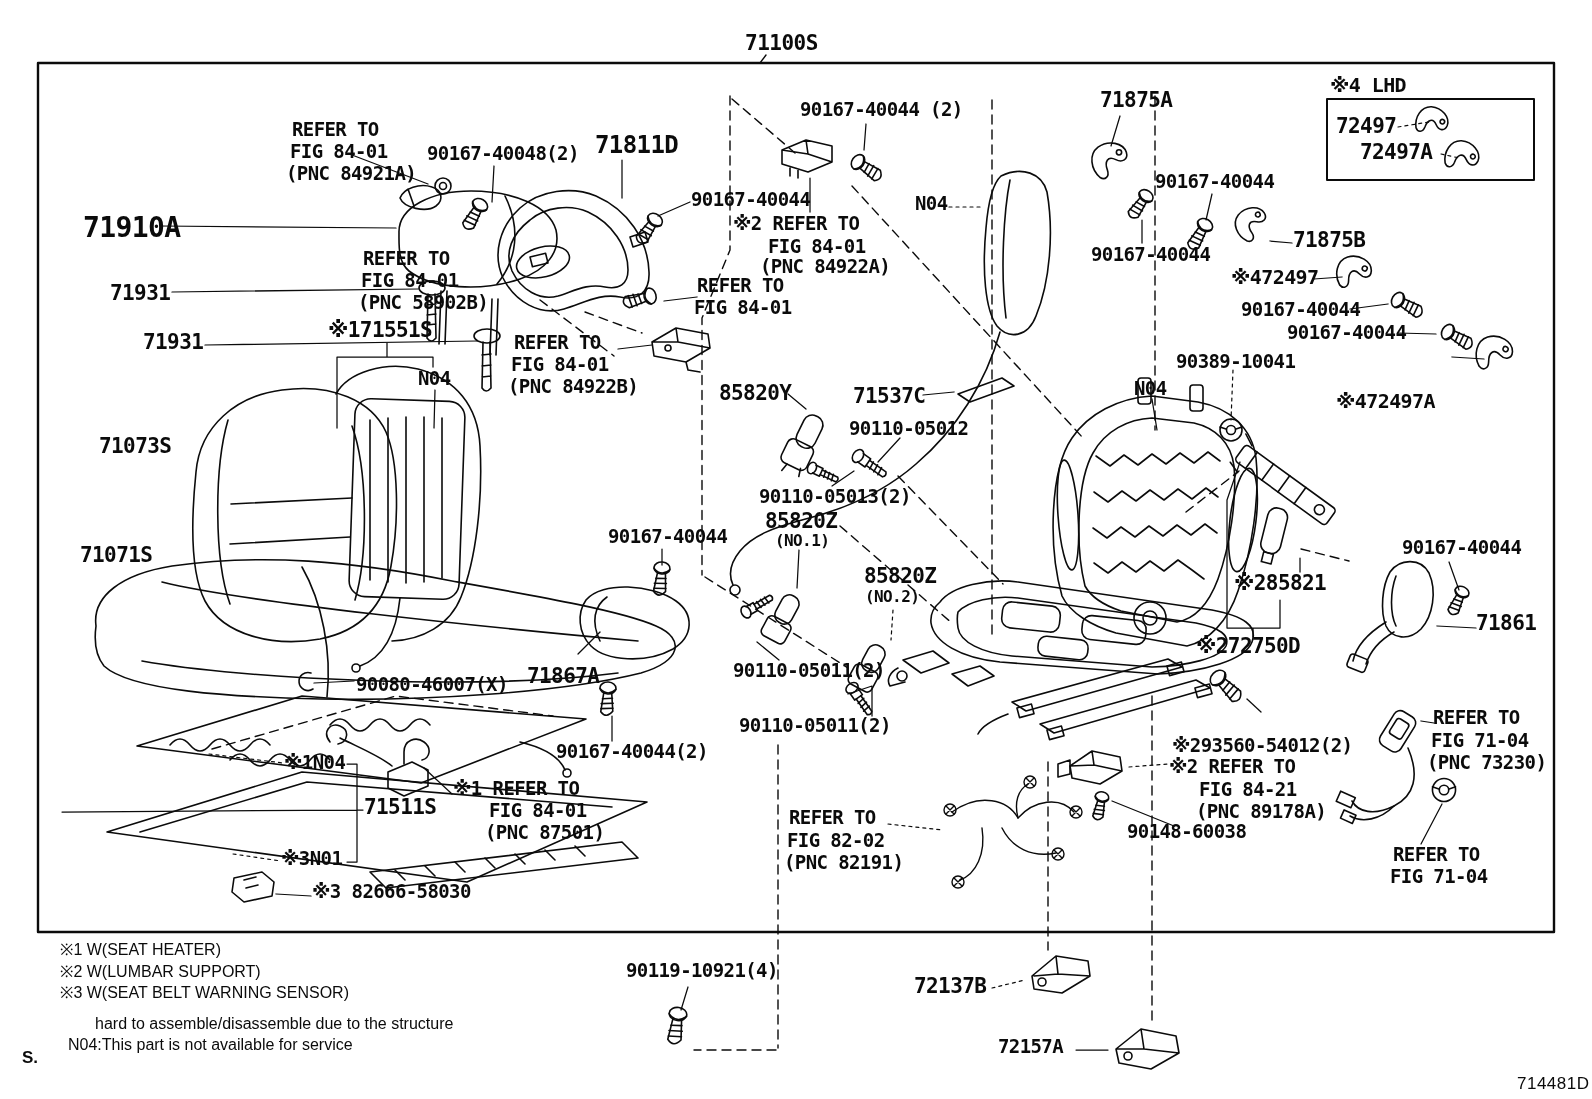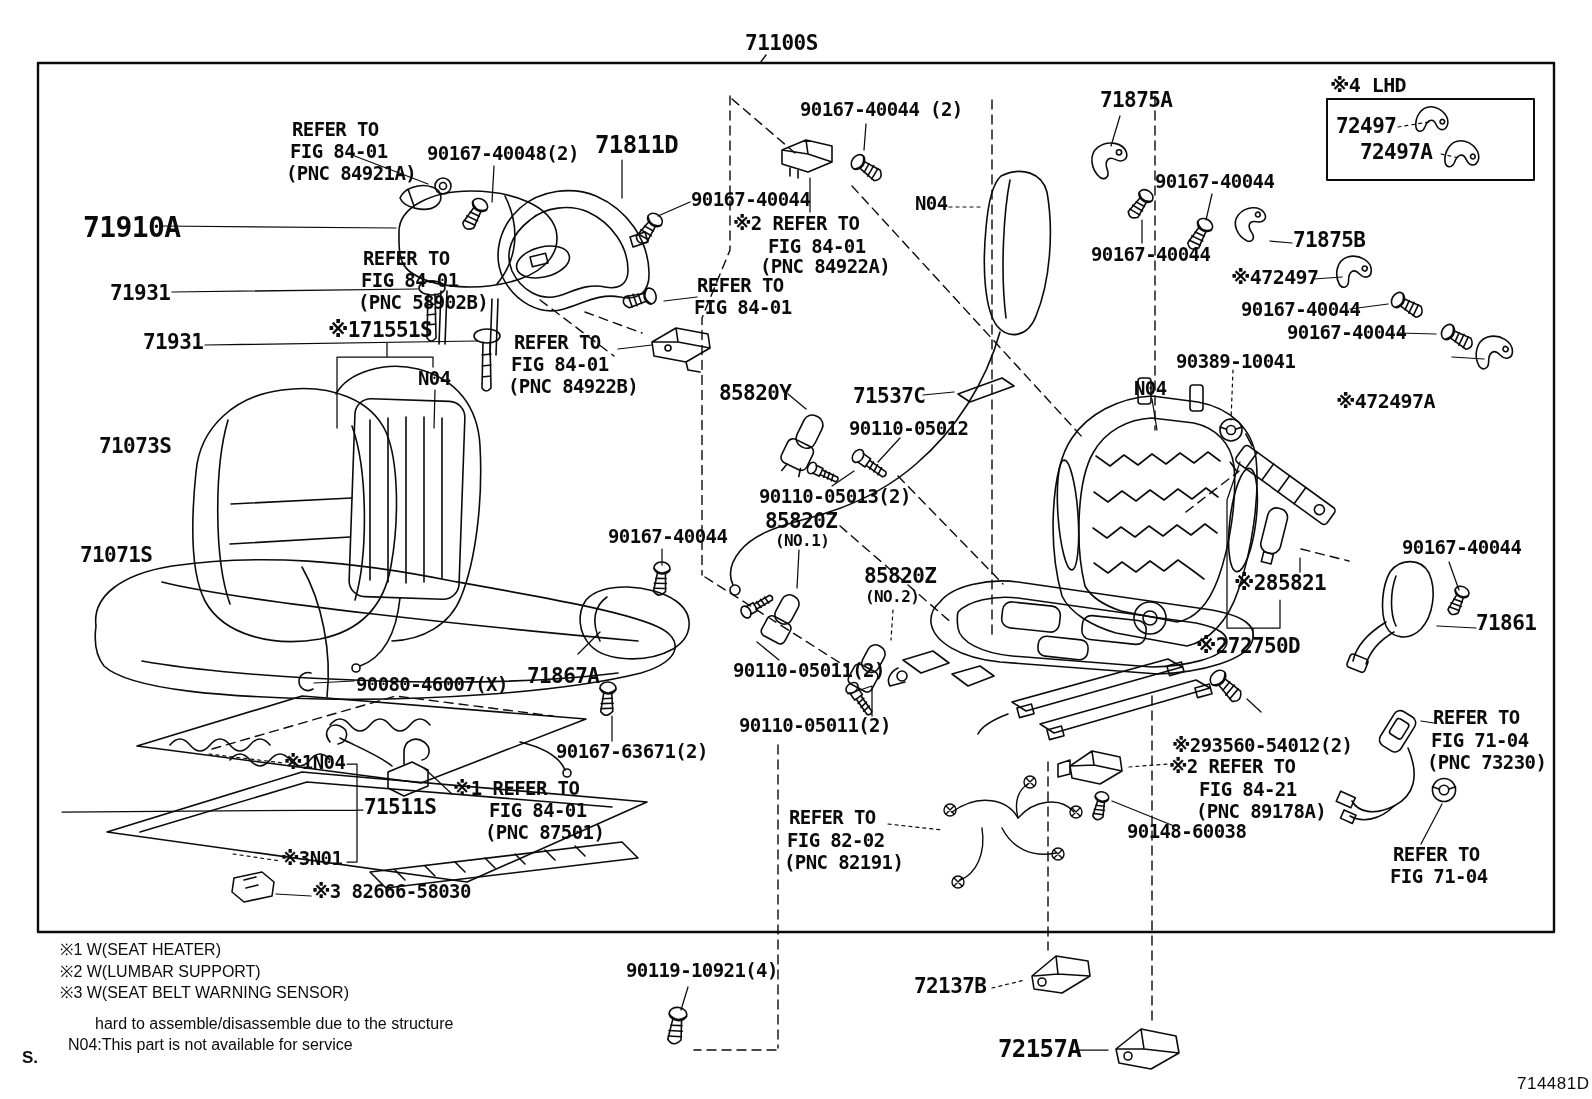--- a/index.html
+++ b/index.html
@@ -409,34 +409,34 @@
       <div class="lbl" style="left: 759px; top: 487px;">90110-05013(2)</div>
       <div class="lbl" style="left: 765px; top: 511px; font-size: 21px;">85820Z</div>
       <div class="lbl" style="left: 775px; top: 533px; font-size: 16px;">(NO.1)</div>
       <div class="lbl" style="left: 608px; top: 527px;">90167-40044</div>
       <div class="lbl" style="left: 864px; top: 566px; font-size: 21px;">85820Z</div>
       <div class="lbl" style="left: 865px; top: 589px; font-size: 16px;">(NO.2)</div>
       <div class="lbl" style="left: 527px; top: 666px; font-size: 21px;">71867A</div>
       <div class="lbl" style="left: 356px; top: 675px;">90080-46007(X)</div>
       <div class="lbl" style="left: 733px; top: 661px;">90110-05011(2)</div>
       <div class="lbl" style="left: 739px; top: 716px;">90110-05011(2)</div>
-      <div class="lbl" style="left: 556px; top: 742px;">90167-63671(2)</div>
+      <div class="lbl" style="left: 556px; top: 742px;">90167-40044(2)</div>
       <div class="lbl" style="left: 284px; top: 753px;">※1N04</div>
       <div class="lbl" style="left: 364px; top: 797px; font-size: 21px;">71511S</div>
       <div class="lbl" style="left: 281px; top: 849px;">※3N01</div>
       <div class="lbl" style="left: 312px; top: 882px;">※3 82666-58030</div>
       <div class="lbl" style="left: 453px; top: 779px;">※1 REFER TO</div>
       <div class="lbl" style="left: 489px; top: 801px;">FIG 84-01</div>
       <div class="lbl" style="left: 485px; top: 823px;">(PNC 87501)</div>
       <div class="lbl" style="left: 789px; top: 808px;">REFER TO</div>
       <div class="lbl" style="left: 787px; top: 831px;">FIG 82-02</div>
       <div class="lbl" style="left: 784px; top: 853px;">(PNC 82191)</div>
       <div class="lbl" style="left: 626px; top: 961px;">90119-10921(4)</div>
       <div class="lbl" style="left: 914px; top: 976px; font-size: 21px;">72137B</div>
-      <div class="lbl" style="left: 998px; top: 1037px; font-size: 24px;">72157A</div>
+      <div class="lbl" style="left: 998px; top: 1037px; font-size: 19px;">72157A</div>
       <div class="lbl" style="left: 1402px; top: 538px;">90167-40044</div>
       <div class="lbl" style="left: 1476px; top: 613px; font-size: 21px;">71861</div>
       <div class="lbl" style="left: 1234px; top: 573px; font-size: 21px;">※285821</div>
       <div class="lbl" style="left: 1196px; top: 636px; font-size: 21px;">※272750D</div>
       <div class="lbl" style="left: 1172px; top: 736px;">※293560-54012(2)</div>
       <div class="lbl" style="left: 1169px; top: 757px;">※2 REFER TO</div>
       <div class="lbl" style="left: 1199px; top: 780px;">FIG 84-21</div>
       <div class="lbl" style="left: 1196px; top: 802px;">(PNC 89178A)</div>
       <div class="lbl" style="left: 1127px; top: 822px;">90148-60038</div>
       <div class="lbl" style="left: 1433px; top: 708px;">REFER TO</div>

